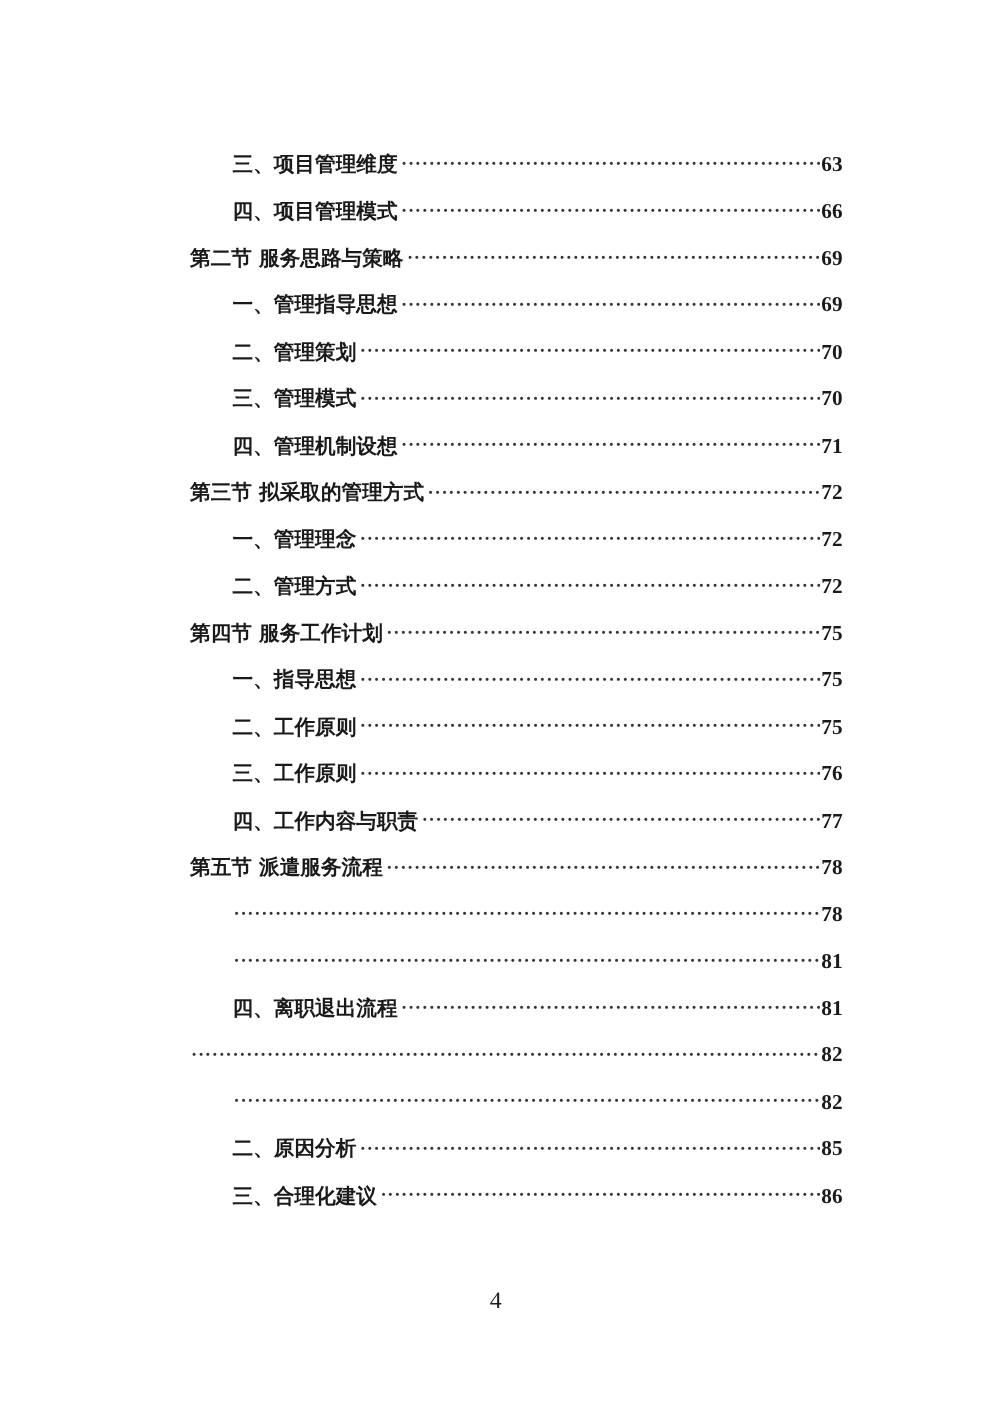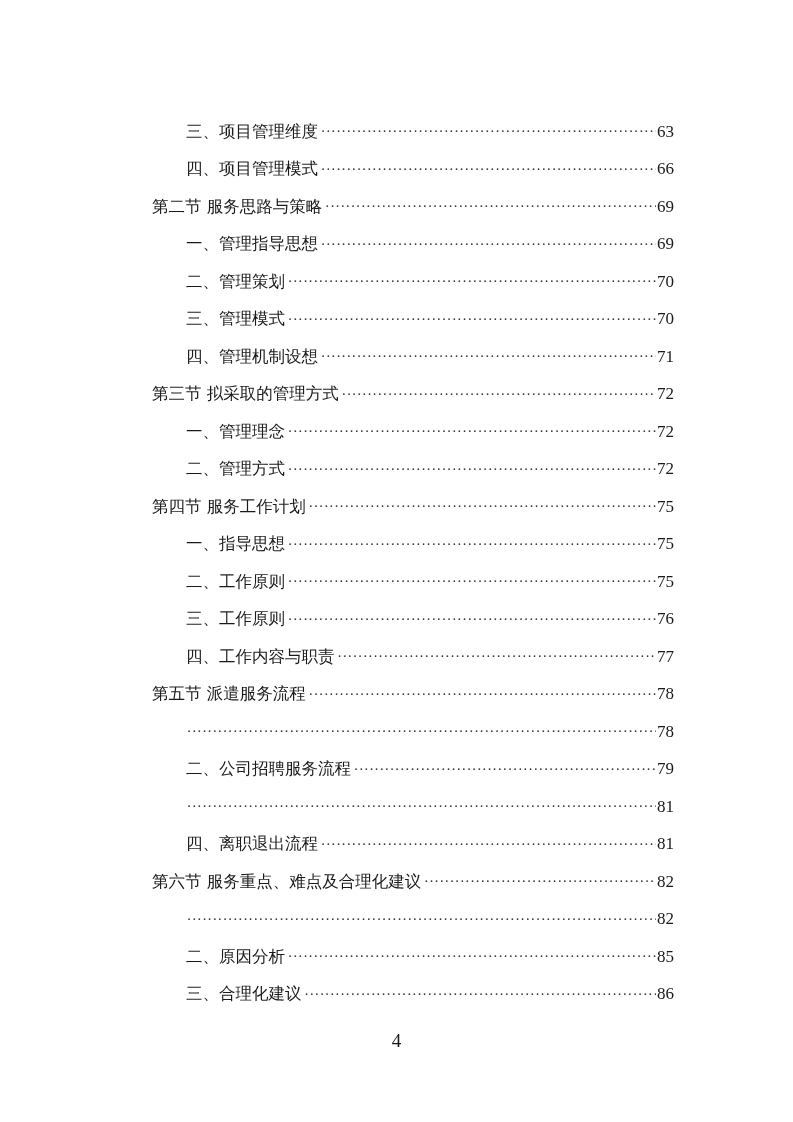--- a/index.html
+++ b/index.html
@@ -1,18 +1,18 @@
 <!DOCTYPE html>
 <html><head>
 <meta charset="utf-8">
 <style>
   html, body { margin: 0; padding: 0; background: #ffffff; }
   body { width: 793px; height: 1122px; position: relative; overflow: hidden;
          font-family: "DejaVu Serif", "Liberation Serif", serif; color: #1a1a1a; }
-  .toc { position: absolute; left: 152px; top: 113px; width: 522px; }
+  .toc { position: absolute; left: 152px; top: 113px; width: 522px; font-weight: bold; }
   .row { height: 37.5px; display: flex; align-items: center; font-size: 16.5px; white-space: nowrap; }
   .row.sub { padding-left: 34px; }
   .label { flex: 0 0 auto; padding-right: 2px; }
   .leader { flex: 1 1 auto; overflow: hidden; color: #333; letter-spacing: 1px; font-size: 13px; margin: 0 1px; }
   .leader::before { content: "··································································································································"; }
   .page { flex: 0 0 auto; font-family: "Liberation Serif", serif; font-size: 17px; }
   .footer { position: absolute; top: 1030px; left: 0; width: 793px; text-align: center;
             font-family: "Liberation Serif", serif; font-size: 19px; }
 </style>
 </head>
@@ -97,35 +97,29 @@
     <div class="row">
       <span class="label">第五节  派遣服务流程</span>
       <span class="leader"></span>
       <span class="page">78</span>
     </div>
     <div class="row sub">
       <span class="leader"></span>
       <span class="page">78</span>
     </div>
     <div class="row sub">
-      <span class="label">二、公司招聘服务流程</span>
-      <span class="leader"></span>
-      <span class="page">79</span>
-    </div>
-    <div class="row sub">
       <span class="leader"></span>
       <span class="page">81</span>
     </div>
     <div class="row sub">
       <span class="label">四、离职退出流程</span>
       <span class="leader"></span>
       <span class="page">81</span>
     </div>
     <div class="row">
-      <span class="label">第六节  服务重点、难点及合理化建议</span>
       <span class="leader"></span>
       <span class="page">82</span>
     </div>
     <div class="row sub">
       <span class="leader"></span>
       <span class="page">82</span>
     </div>
     <div class="row sub">
       <span class="label">二、原因分析</span>
       <span class="leader"></span>

